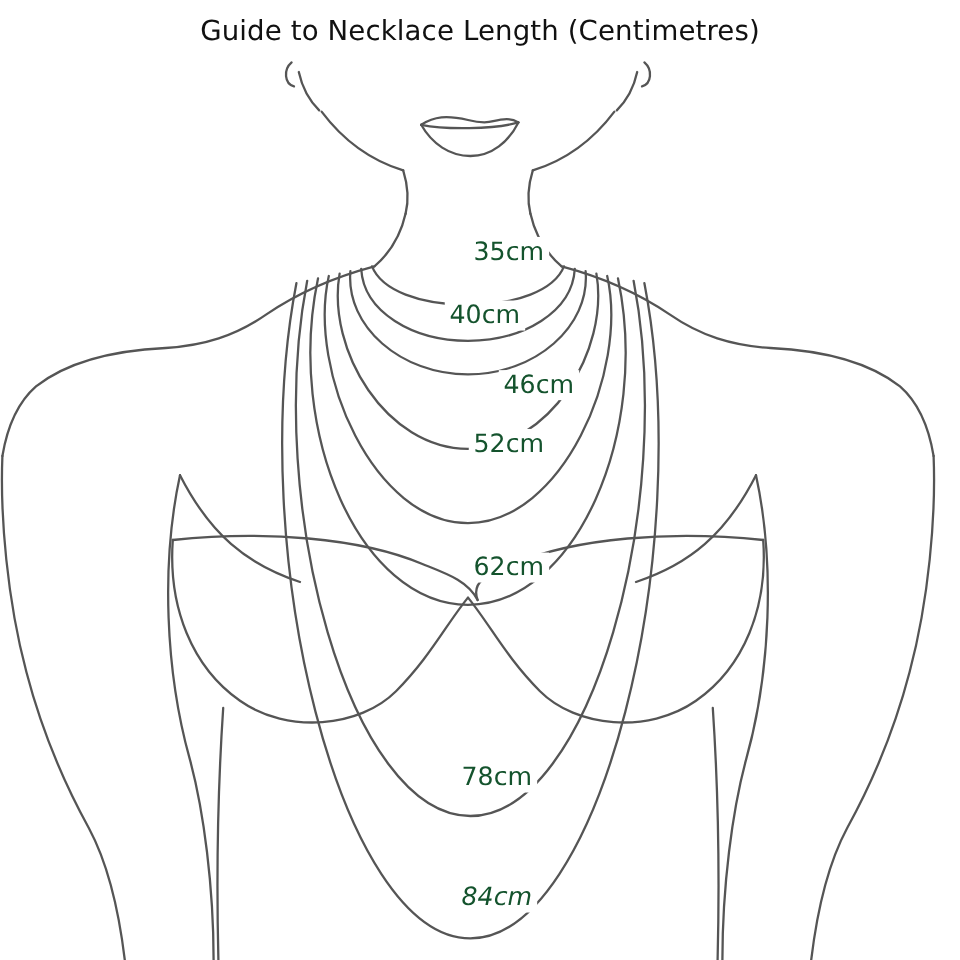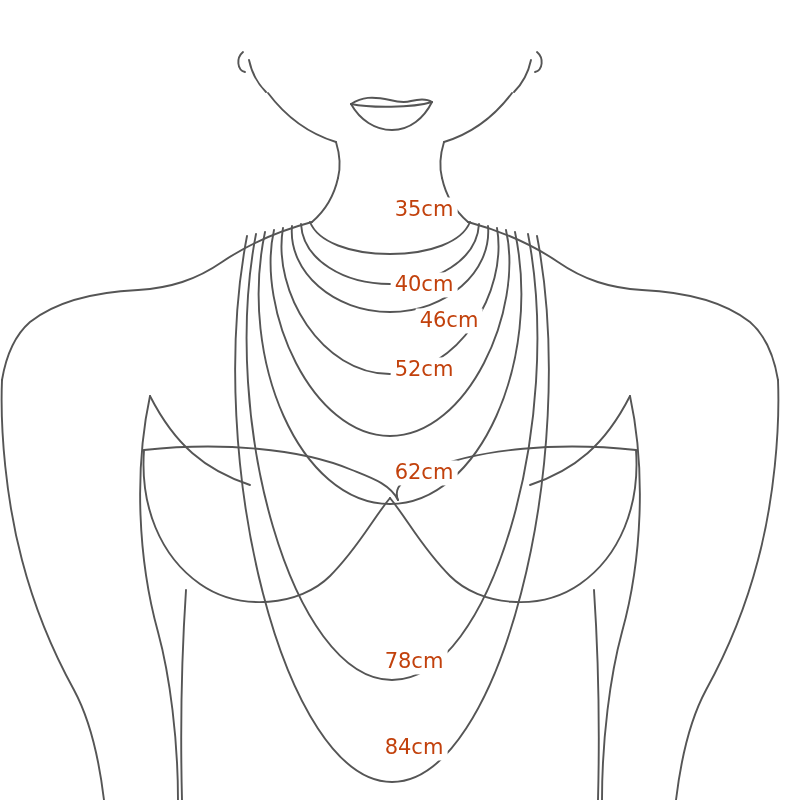--- a/index.html
+++ b/index.html
@@ -31,34 +31,35 @@
     letter-spacing: 0.1px;
   }
   svg#figure {
     position: absolute;
     top: 0;
     left: 0;
   }
   .label {
     position: absolute;
     font-size: 21px;
-    color: #c2410c;
+    color: #14532d;
     font-family: "DejaVu Sans", sans-serif;
     background: #ffffff;
     padding: 1px 4px;
     white-space: nowrap;
     transform: translate(-50%, -50%);
     line-height: 1.1;
   }
 </style>
 </head>
 <body>
 
 <div id="diagram-root">
 
+  <div id="title">Guide to Necklace Length (Centimetres)</div>
 
   <svg id="figure" width="800" height="800" viewBox="0 0 800 800">
     <g fill="none" stroke="#555555" stroke-width="1.9" stroke-linecap="round" stroke-linejoin="round">
 
       <path d="M249 60 C252 74 258 84 266 92"></path>
       <path d="M268 93 C286 117 310 134 336 142"></path>
       <path d="M531 60 C528 74 522 84 514 92"></path>
       <path d="M512 93 C494 117 470 134 444 142"></path>
       <path d="M336 142 C340 155 341 166 338 178"></path>
       <path d="M444 142 C440 155 439 166 442 178"></path>
@@ -103,20 +104,20 @@
       <path d="M292 226 C288 272 334 312 390 312 C446 312 492 272 488 226"></path>
       <path d="M283 228 C272 292 322 374 390 374 C458 374 508 292 497 228"></path>
       <path d="M274 230 C256 310 312 436 390 436 C468 436 524 310 506 230"></path>
       <path d="M265 232 C238 360 300 504 390 504 C480 504 542 360 515 232"></path>
       <path d="M256 234 C220 420 292 680 392 680 C492 680 564 420 528 234"></path>
       <path d="M247 236 C204 460 284 782 392 782 C500 782 580 460 537 236"></path>
     </g>
   </svg>
 
   <div class="label" style="left:424px; top:210px;">35cm</div>
-  <div class="label" style="left:424px; top:263px;margin-top:22px;">40cm</div>
+  <div class="label" style="left:404px; top:263px;">40cm</div>
   <div class="label" style="left:449px; top:321px;">46cm</div>
   <div class="label" style="left:424px; top:370px;">52cm</div>
   <div class="label" style="left:424px; top:473px;">62cm</div>
-  <div class="label" style="left:414px; top:648px;margin-top:14px;">78cm</div>
-  <div class="label" style="left:414px; top:748px;">84cm</div>
+  <div class="label" style="left:414px; top:648px;">78cm</div>
+  <div class="label" style="left:414px; top:748px;font-style:italic;">84cm</div>
 
 </div>
 
 </body></html>

